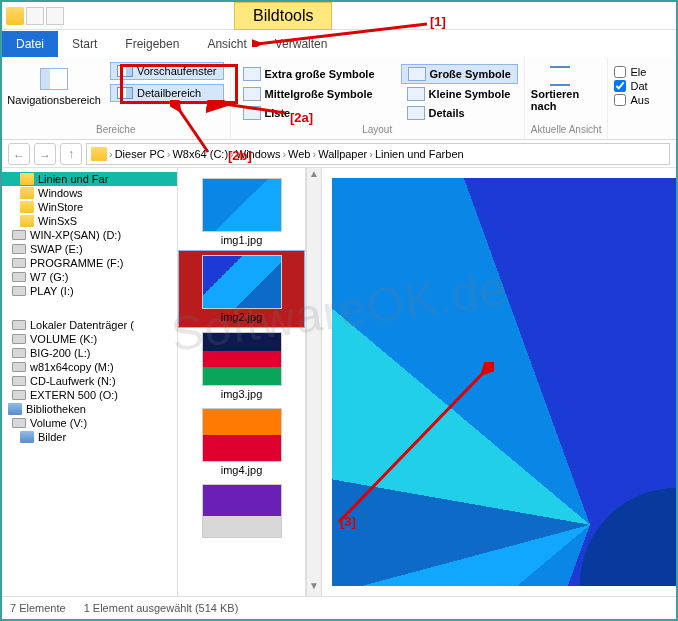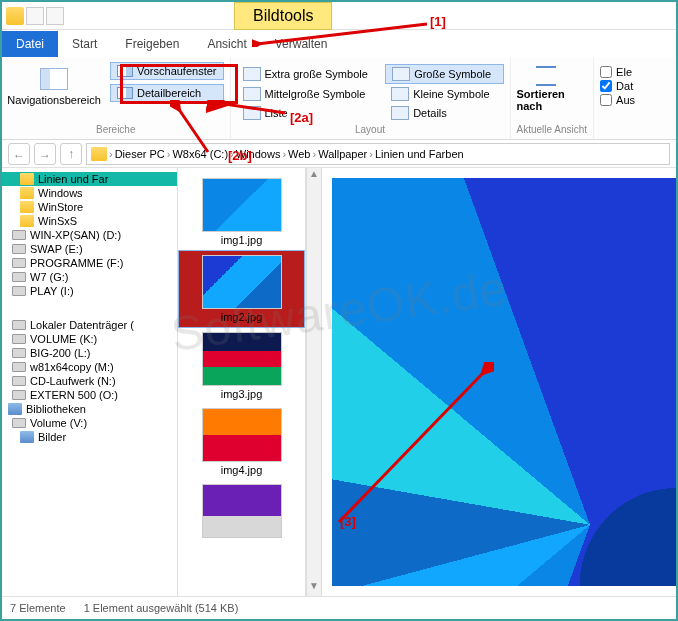--- a/index.html
+++ b/index.html
@@ -14,21 +14,21 @@
 .menubar .mtab { padding: 6px 14px; font-size: 12px; color: #444; cursor: pointer; }
 .menubar .mtab.active { background: #1e6fd6; color: #fff; }
 .ribbon { height: 82px; background: #fdfdfd; border-bottom: 1px solid #d9d9d9; display: flex; font-size: 11px; }
 .ribbon .group { display: flex; flex-direction: column; justify-content: space-between; padding: 4px 6px; border-right: 1px solid #eee; }
 .ribbon .group-label { text-align: center; color: #888; font-size: 10px; padding-top: 2px; }
 .navpane-btn { display: flex; flex-direction: column; align-items: center; gap: 4px; width: 92px; padding-top: 6px; }
 .navpane-btn .nav-icon { width: 28px; height: 22px; border: 1px solid #9bb6d8; background: linear-gradient(90deg,#cfe1f5 0 35%,#fff 35% 100%); }
 .pane-btns { display: flex; flex-direction: column; gap: 4px; }
 .pane-btn { display: flex; align-items: center; gap: 4px; padding: 2px 6px; background: #d6e6fa; border: 1px solid #8fb6e8; white-space: nowrap; }
 .pane-btn .pn-icon { width: 16px; height: 12px; border: 1px solid #6a93c7; background: linear-gradient(90deg,#fff 0 60%,#b4d0ef 60%); }
-.layout-grid { display: grid; grid-template-columns: auto auto; gap: 1px 6px; padding-top: 2px; }
+.layout-grid { display: grid; grid-template-columns: auto auto; gap: 1px 20px; padding-top: 2px; font-weight: bold; }
 .layout-item { display: flex; align-items: center; gap: 4px; padding: 2px 6px; white-space: nowrap; }
 .layout-item.sel { background: #d6e6fa; border: 1px solid #8fb6e8; }
 .layout-item .li-icon { width: 18px; height: 14px; border: 1px solid #8aa9cd; background: #e9f2fc; }
 .sort-btn { display: flex; flex-direction: column; align-items: center; width: 58px; padding-top: 4px; gap: 2px; font-weight: bold; }
 .sort-btn .sort-icon { width: 20px; height: 20px; border-top: 2px solid #5a8bcc; border-bottom: 2px solid #5a8bcc; }
 .opts { display: flex; flex-direction: column; gap: 2px; padding-top: 4px; font-size: 11px; }
 .opts .opt { display: flex; align-items: center; gap: 4px; white-space: nowrap; }
 .opts input[type="checkbox"] { width: 12px; height: 12px; }
 .addrbar { height: 28px; display: flex; align-items: center; padding: 2px 6px; gap: 4px; border-bottom: 1px solid #e0e0e0; }
 .nav-arrow { width: 22px; height: 22px; border: 1px solid #ccc; border-radius: 3px; display: flex; align-items: center; justify-content: center; color: #888; font-size: 12px; }

